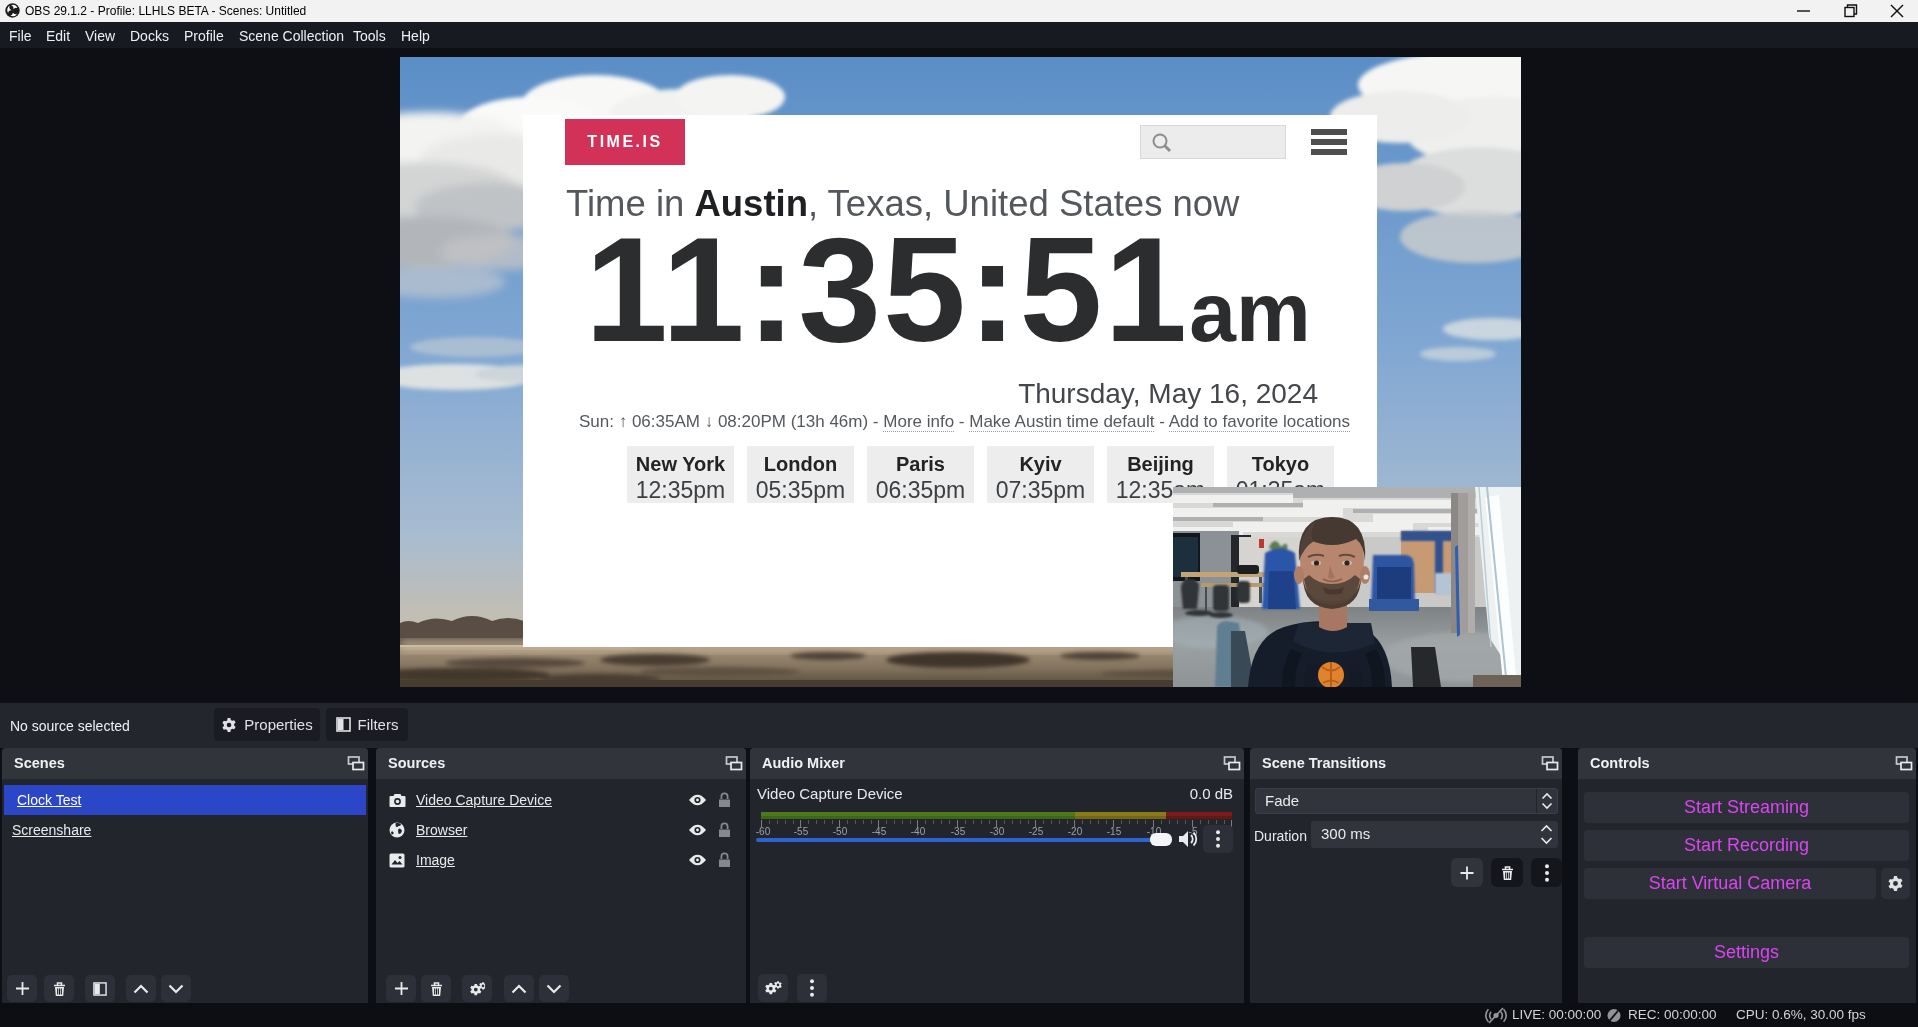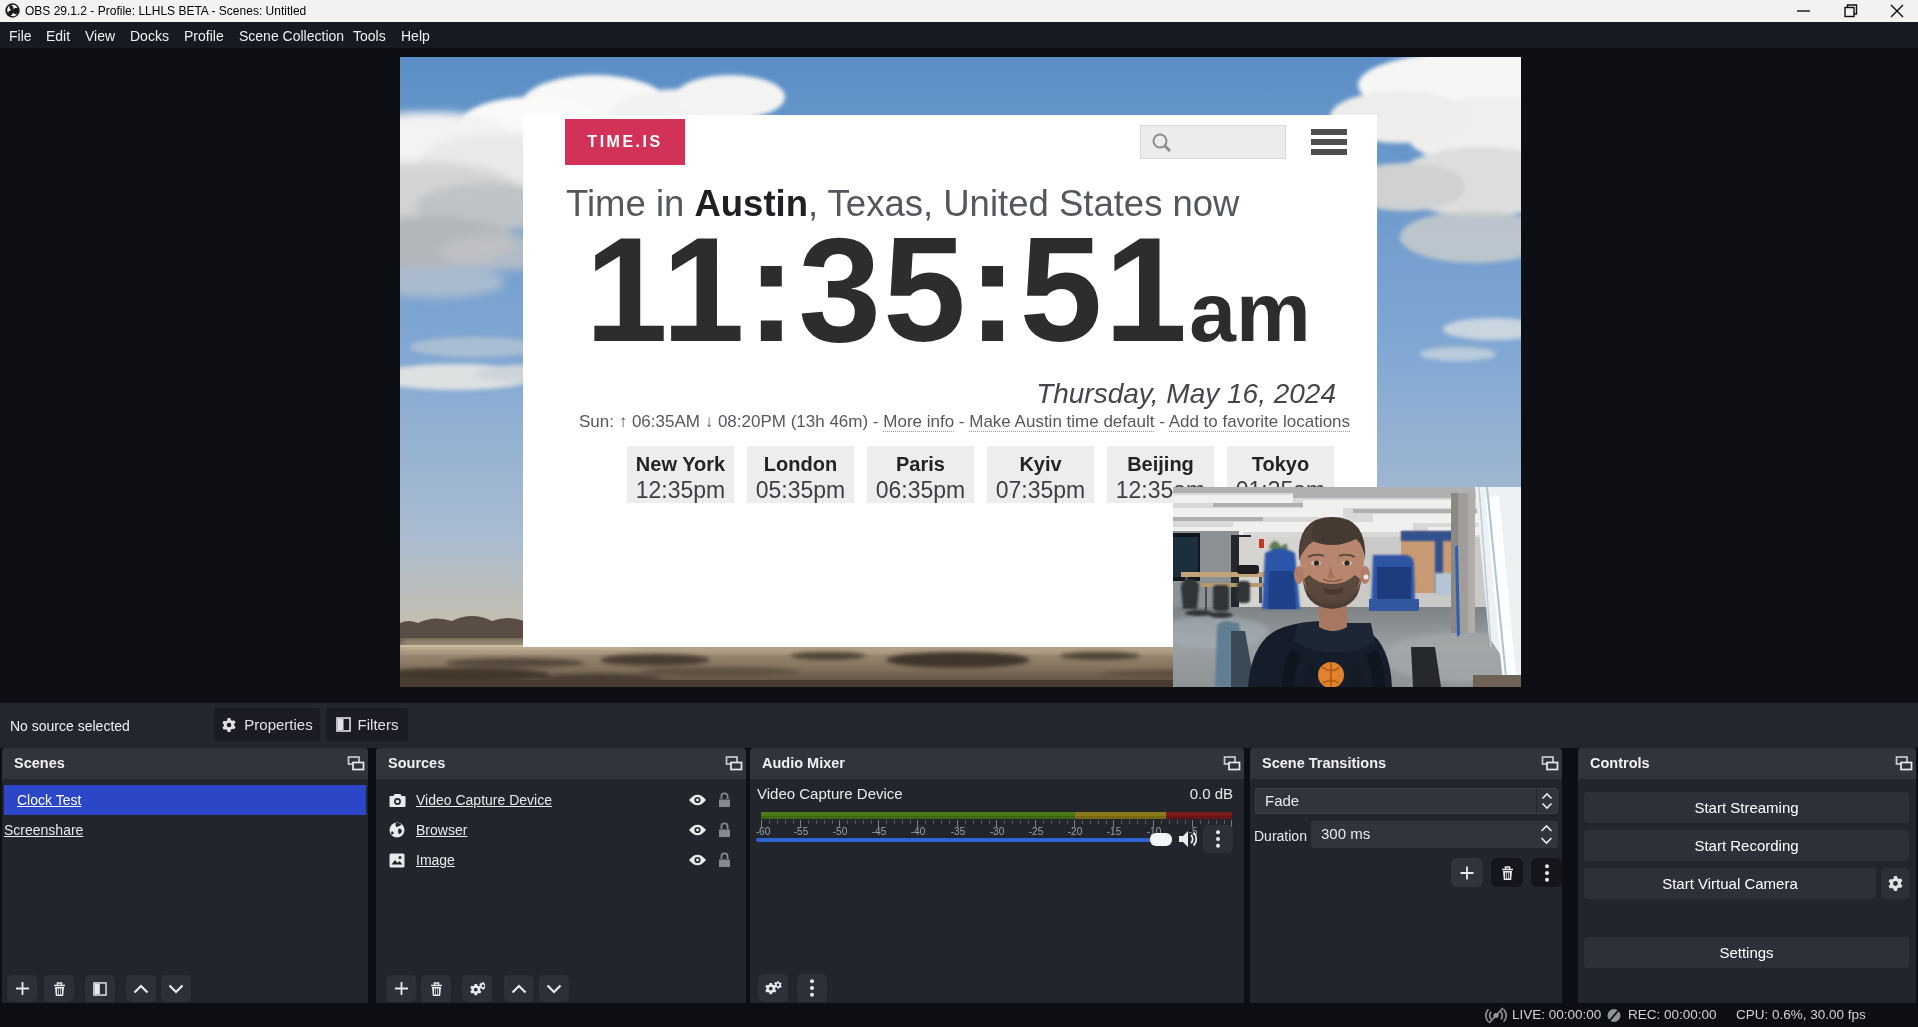--- a/index.html
+++ b/index.html
@@ -25,21 +25,21 @@
   .tlogo { position:absolute; left:42px; top:4px; width:120px; height:46px; background:#d23158; color:#fff;
            font-size:16px; font-weight:bold; letter-spacing:2.5px; text-align:center; line-height:46px; }
   .tsearch { position:absolute; left:617px; top:10px; width:146px; height:34px; background:#ececec; border:1px solid #d8d8d8; }
   .tburger { position:absolute; left:788px; top:14px; width:36px; height:28px; }
   .tburger div { height:6px; background:#4e4e4e; margin-bottom:4px; }
   .thead { position:absolute; left:43px; top:68px; font-size:36.5px; color:#54585d; white-space:nowrap; }
   .thead b { color:#1e2023; }
   .ttime { position:absolute; left:62px; top:89px; width:780px; white-space:nowrap; color:#2b2d2e; }
   .ttime .dig { font-size:149px; font-weight:bold; letter-spacing:2px; }
   .ttime .ampm { font-size:84px; font-weight:bold; letter-spacing:0px; }
-  .tdate { position:absolute; right:41px; top:263px; font-size:28px; color:#43474c;font-style:italic; }
+  .tdate { position:absolute; right:59px; top:263px; font-size:28px; color:#43474c; }
   .tsun  { position:absolute; left:56px; top:297px; font-size:17px; color:#55595e; white-space:nowrap; }
   .tsun .lnk { border-bottom:1px dotted #9a9ea3; }
   .tcity { position:absolute; top:331px; width:107px; height:57px; background:#ededed; text-align:center; }
   .tcity .cn { font-size:20px; font-weight:bold; color:#212325; margin-top:7px; }
   .tcity .ct { font-size:23px; color:#3c4044; margin-top:1px; }
 
   
   .srcbar { position:absolute; left:0; top:702px; width:1918px; height:46px; background:#24262e; border-top:1px solid #101116;padding-left:26px; }
   .srcbar .nosel { position:absolute; left:10px; top:15px; font-size:14px; color:#eef0f2; }
   .tbtn { position:absolute; top:5px; height:33px; background:#1b1c23; border-radius:4px; color:#dfe1e4; font-size:15px;
@@ -50,21 +50,21 @@
   .phead { position:absolute; left:0; top:0; right:0; height:31px; background:#32343c; border-radius:4px 4px 0 0; }
   .phead .ptitle { position:absolute; left:12px; top:7px; font-size:14.5px; font-weight:bold; color:#f0f1f3; }
   .popout { position:absolute; top:7px; right:3px; width:18px; height:17px; }
   .pbtn { position:absolute; width:30px; height:27px; background:#2e3039; border-radius:5px; display:flex; align-items:center; justify-content:center; }
 
   
   .srow { position:absolute; left:1px; height:30px; display:flex; align-items:center; font-size:14px; color:#e8eaec;text-decoration:underline; }
 
   
   .cbtn { position:absolute; left:6px; width:325px; height:31px; background:#2e3039; border-radius:4px;
-          color:#ffffff; font-size:15px; text-align:center; line-height:31px; }
+          color:#d946ef; font-size:18px; text-align:center; line-height:31px; }
 
   
   .statusbar { position:absolute; left:0; top:1003px; width:1918px; height:24px; background:#0d0e13; color:#cfd2d6; font-size:13.5px;text-align:right; }
 </style>
 </head>
 <body>
 
 <div class="titlebar">
   <svg class="abs" style="left:5px;top:3px" width="15" height="15" viewBox="0 0 15 15">
     <circle cx="7.5" cy="7.5" r="7.2" fill="#1a1a1a"></circle>
@@ -380,21 +380,21 @@
 
 <div class="panel" style="left:2px;width:366px">
   <div class="phead">
       <span class="ptitle">Scenes</span>
     <svg class="popout" viewBox="0 0 18 17">
       <rect x="1.5" y="2" width="10.5" height="7" fill="none" stroke="#c7c9cd" stroke-width="1.7"></rect>
       <rect x="6" y="7.5" width="10.5" height="7" fill="#32343c" stroke="#e8eaec" stroke-width="1.7"></rect>
     </svg>
   </div>
   <div class="srow" style="left:2px;top:37px;width:362px;background:#2c46c8;color:#fff;padding-left:13px">Clock Test</div>
-  <div class="srow" style="top:67px;width:362px;padding-left:1px">Screenshare</div>
+  <div class="srow" style="top:67px;width:362px;padding-left:9px">Screenshare</div>
   <div class="pbtn" style="left:5px;top:227px">
       <svg width="15" height="15" viewBox="0 0 15 15">
         <path d="M7.5 1v13M1 7.5h13" stroke="#e8eaec" stroke-width="1.8"></path>
       </svg>
     </div>
   <div class="pbtn" style="left:42px;top:227px">
       <svg width="15" height="16" viewBox="0 0 15 16">
         <use href="#trash"></use>
       </svg>
     </div>

